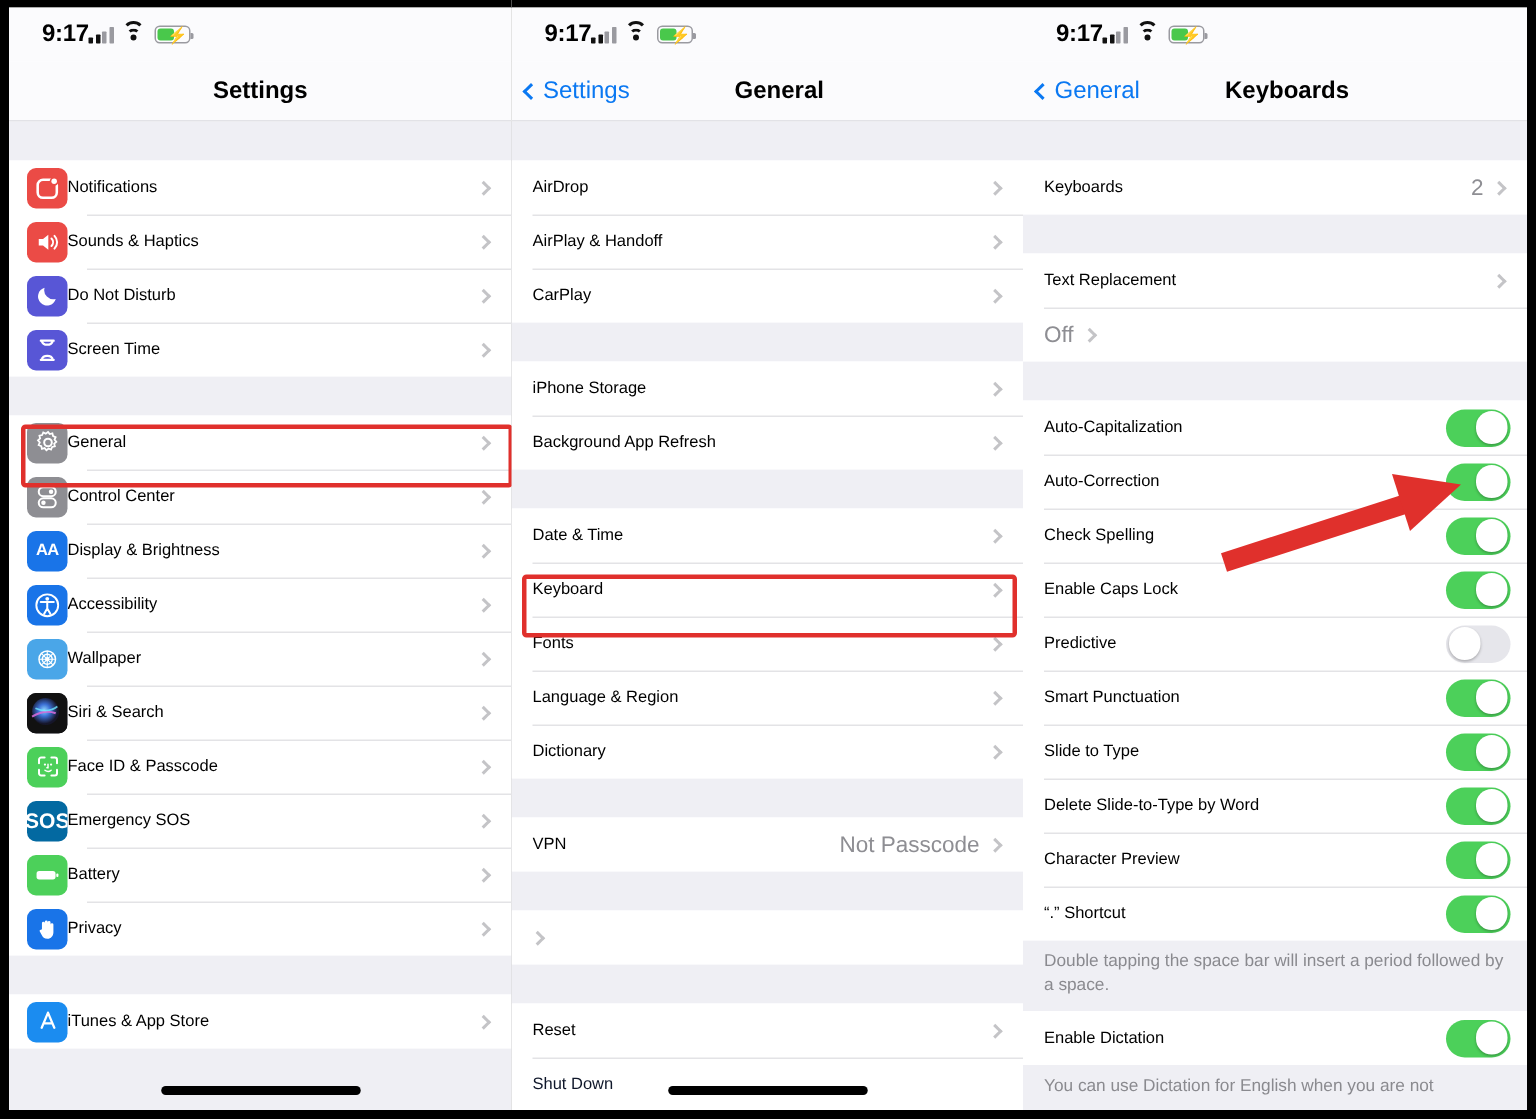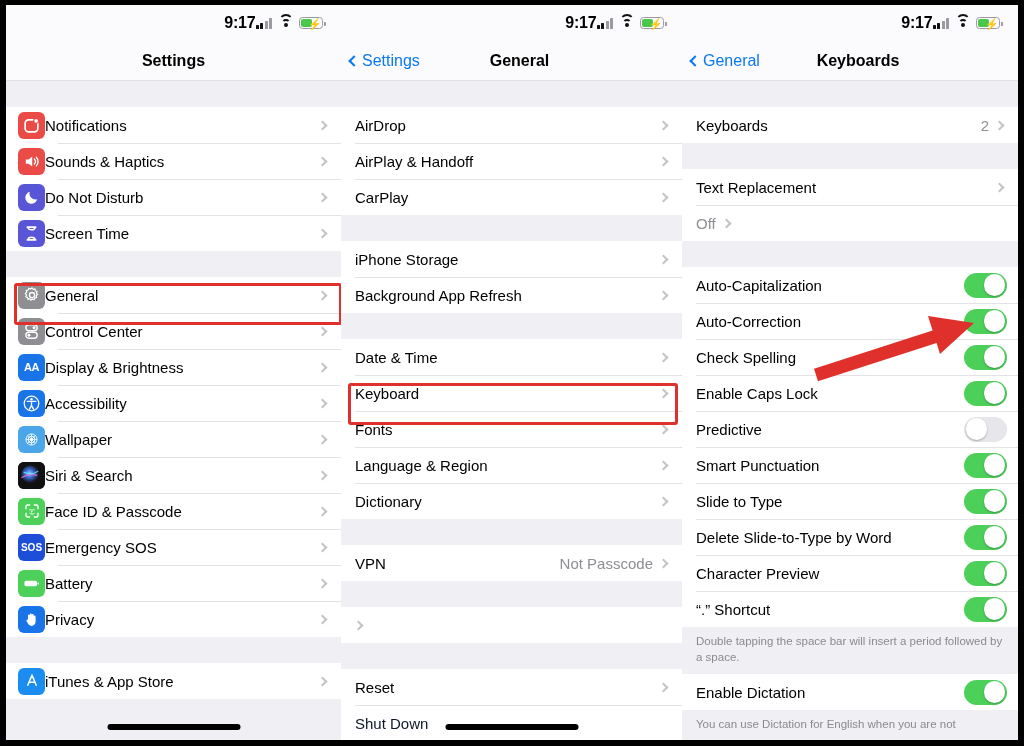--- a/index.html
+++ b/index.html
@@ -36,21 +36,21 @@
     height: 100%;
     background: #fff;
     overflow: hidden;
   }
 
   
   .statusbar {
     height: 36px;
     display: flex;
     align-items: center;
-    justify-content: flex-end;
+    justify-content: flex-start;
     padding: 0 18px 0 22px;
     background: #fbfbfd;
   }
   .clock {
     font-size: 16px;
     font-weight: bold;
     color: #000;
     letter-spacing: -0.2px;
   }
   .status-icons {
@@ -145,21 +145,21 @@
   .ico {
     width: 27px; height: 27px;
     border-radius: 6px;
     flex: 0 0 auto;
     display: flex; align-items: center; justify-content: center;
     color: #fff; font-size: 11px; font-weight: bold;
     overflow: hidden;
     position: relative;
   }
   .label {
-    font-size: 15px; color: #000; flex: 1 1 auto;
+    font-size: 11px; color: #000; flex: 1 1 auto;
     white-space: nowrap; overflow: hidden;
   }
   .value {
     font-size: 15px; color: #8e8e93; margin-right: 7px; white-space: nowrap;
   }
   .chev {
     display:inline-block; width: 7px; height: 7px;
     border-right: 2px solid #c4c4c7; border-top: 2px solid #c4c4c7;
     transform: rotate(45deg);
     flex: 0 0 auto;
@@ -370,21 +370,21 @@
                   <path d="M4 9V6a2 2 0 0 1 2-2h3M15 4h3a2 2 0 0 1 2 2v3M20 15v3a2 2 0 0 1-2 2h-3M9 20H6a2 2 0 0 1-2-2v-3" stroke="#fff" stroke-width="1.8" fill="none" stroke-linecap="round"></path>
                   <circle cx="9.3" cy="10.3" r="1" fill="#fff"></circle>
                   <circle cx="14.7" cy="10.3" r="1" fill="#fff"></circle>
                   <path d="M12 10v3.2h-1M9.3 15.3c1.6 1.3 4 1.3 5.5 0" stroke="#fff" stroke-width="1.3" fill="none" stroke-linecap="round"></path>
                 </svg>
             </span>
             <span class="label">Face ID &amp; Passcode</span>
             <span class="chev"></span>
           </div>
           <div class="row has-icon">
-            <span class="ico" style="background:#1d4ed8;font-size:10px">SOS</span>
+            <span class="ico" style="background:#0369a1;font-size:14px">SOS</span>
             <span class="label">Emergency SOS</span>
             <span class="chev"></span>
           </div>
           <div class="row has-icon">
             <span class="ico" style="background:#4cd05a">
               <svg width="19" height="19" viewBox="0 0 24 24">
                   <rect x="3" y="8.5" width="16" height="7" rx="2.2" fill="#fff"></rect>
                   <rect x="19.6" y="10.6" width="1.8" height="2.8" rx="0.8" fill="#fff"></rect>
                 </svg>
             </span>

